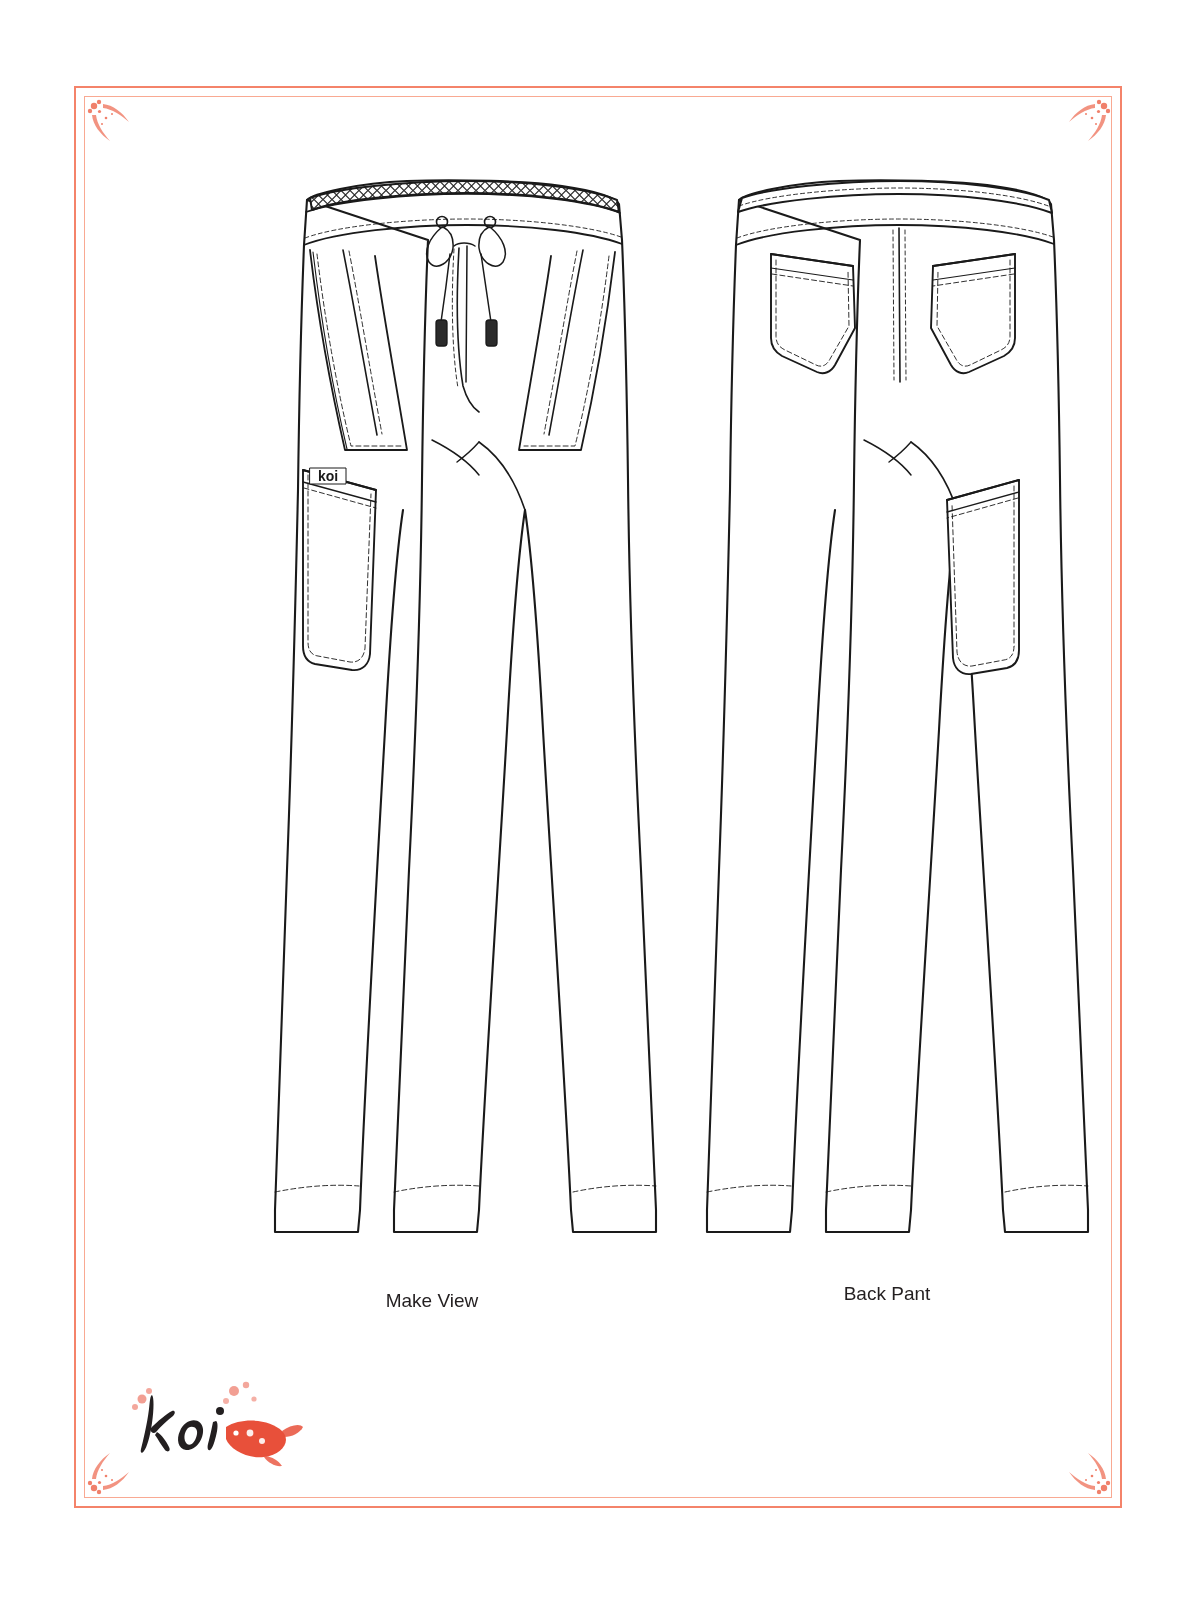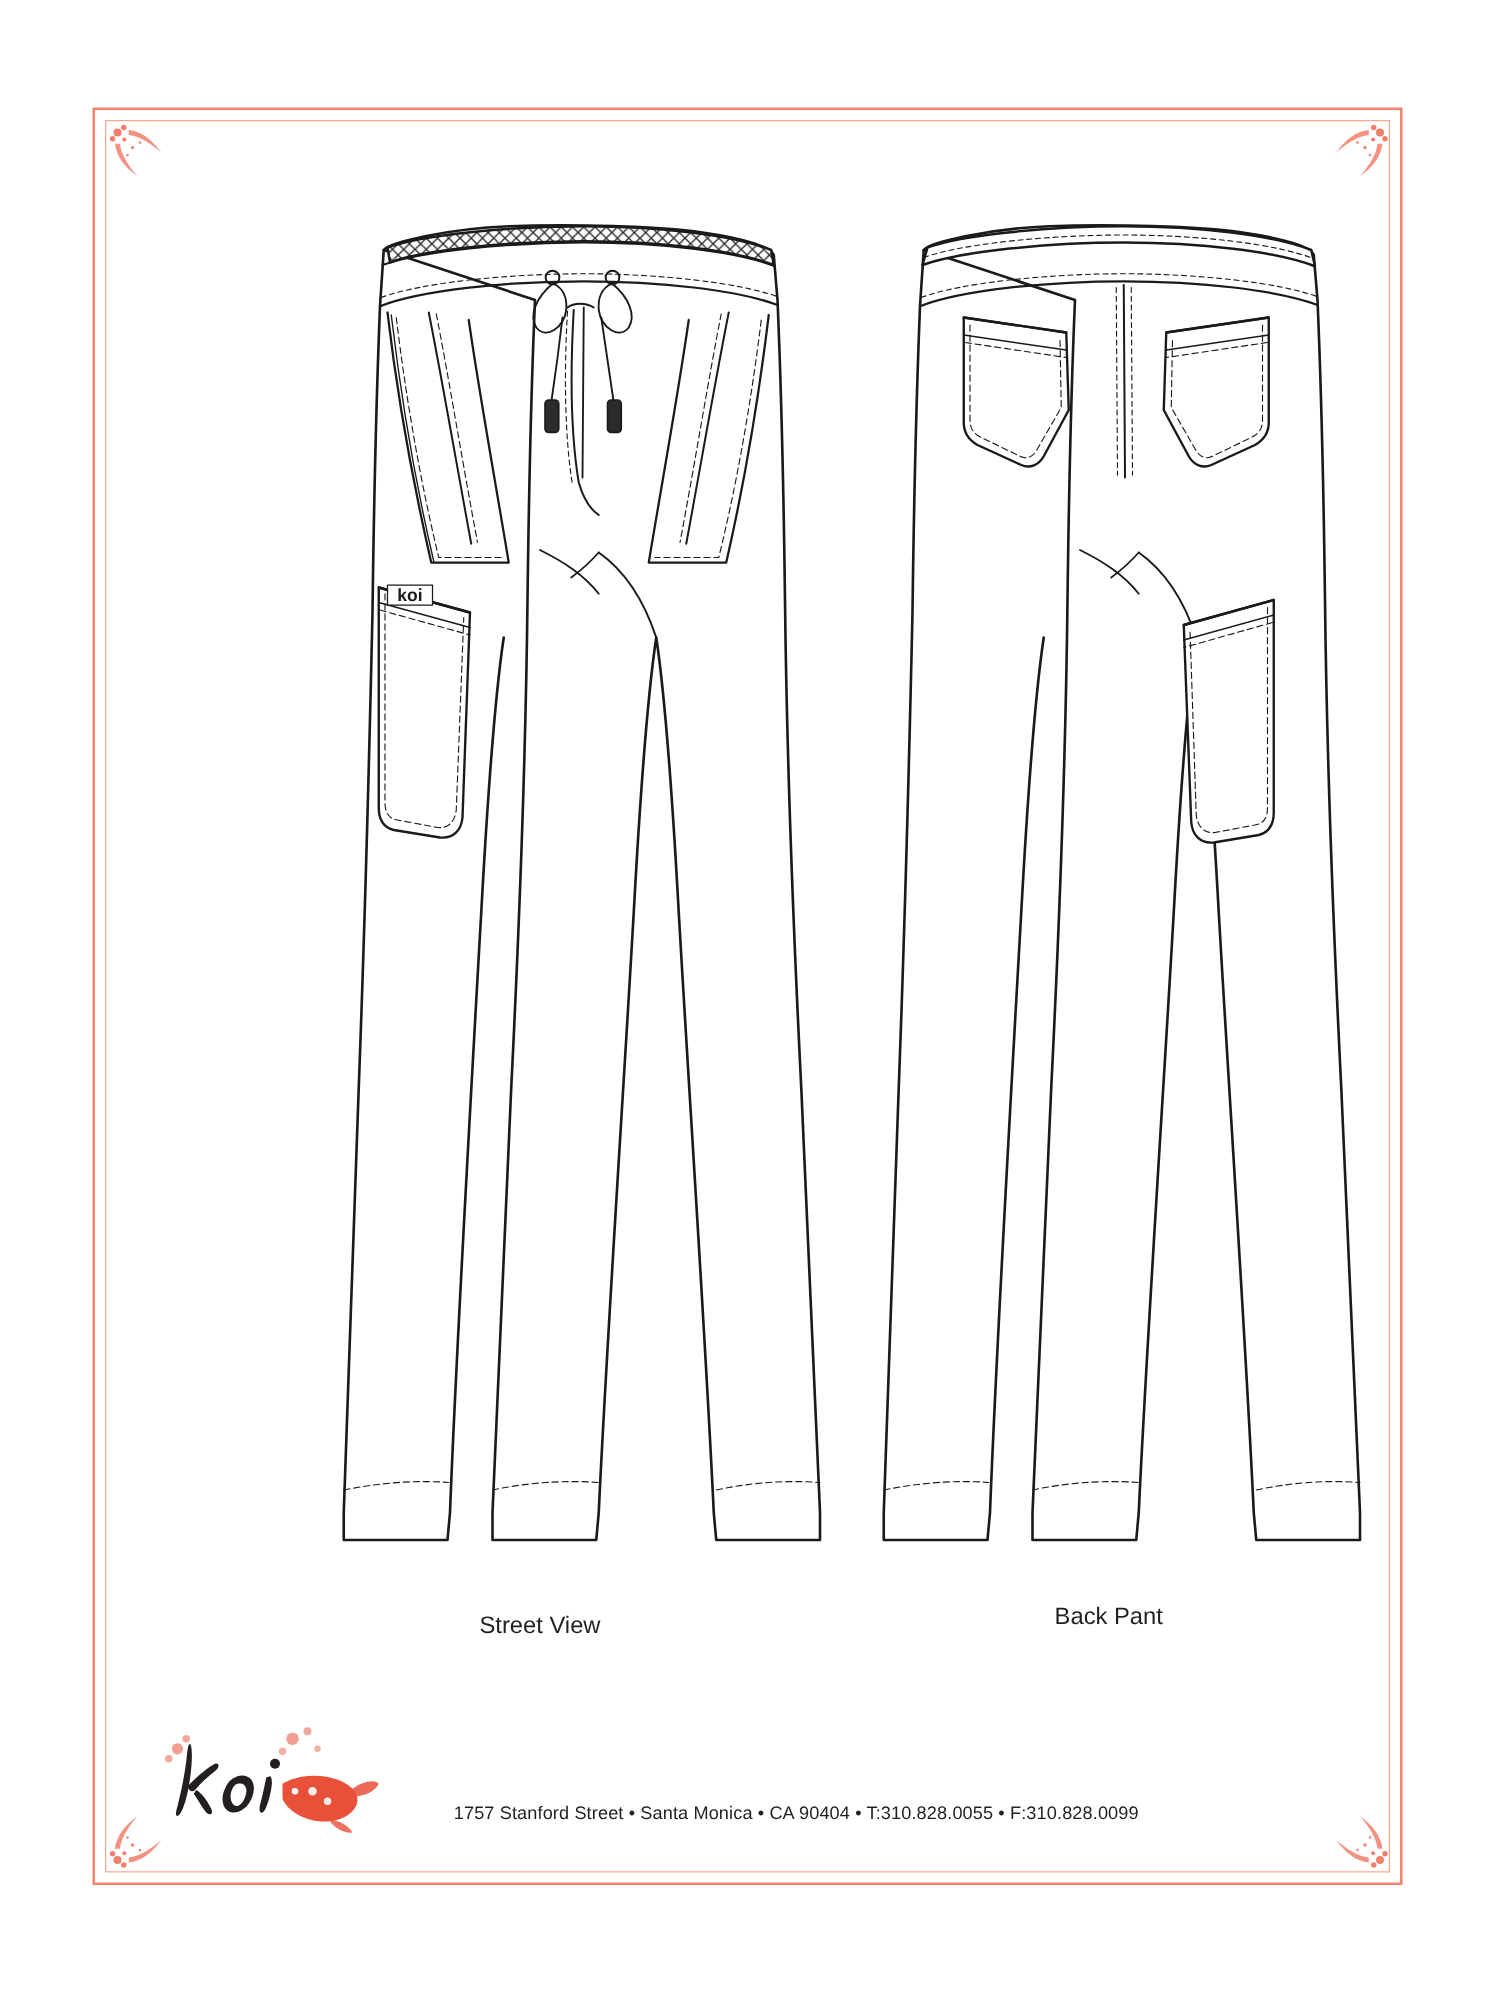--- a/index.html
+++ b/index.html
@@ -323,21 +323,21 @@
           <path d="M479 348 L408 368" stroke-width="0.9" stroke-dasharray="5 3"></path>
 
           <path d="M168 1042 C198 1036 226 1034 252 1036" stroke-width="0.9" stroke-dasharray="5 3"></path>
           <path d="M287 1042 C315 1036 345 1034 372 1036" stroke-width="0.9" stroke-dasharray="5 3"></path>
           <path d="M466 1042 C494 1036 522 1034 549 1036" stroke-width="0.9" stroke-dasharray="5 3"></path>
         </g>
       </g>
     </svg>
   </div>
 
-  <div class="view-label label-front">Street View</div>
+  <div class="view-label label-front">Make View</div>
   <div class="view-label label-back">Back Pant</div>
 
 
   <div class="koi-logo">
     <svg viewBox="0 0 175 95" width="175" height="95">
       <g fill="#e8503a">
         <circle cx="12" cy="24" r="4.5" opacity="0.55"></circle>
         <circle cx="5" cy="32" r="3" opacity="0.5"></circle>
         <circle cx="19" cy="16" r="3" opacity="0.5"></circle>
         <circle cx="104" cy="16" r="5" opacity="0.55"></circle>
@@ -359,15 +359,14 @@
         <path d="M96 52 C112 42 140 44 152 56 C162 66 152 80 134 82 C116 84 100 74 96 64 Z" fill="#e8503a"></path>
         <path d="M152 56 C160 50 170 48 173 52 C170 58 162 62 154 62 Z" fill="#e8503a" opacity="0.85"></path>
         <path d="M134 82 C138 88 146 92 152 91 C148 85 142 82 136 81 Z" fill="#e8503a" opacity="0.8"></path>
         <circle cx="106" cy="58" r="2.6" fill="#ffffff"></circle>
         <circle cx="120" cy="58" r="3.4" fill="#ffffff" opacity="0.9"></circle>
         <circle cx="132" cy="66" r="3" fill="#ffffff" opacity="0.9"></circle>
       </g>
     </svg>
   </div>
 
-  <div class="address-line">1757 Stanford Street • Santa Monica • CA 90404 • T:310.828.0055 • F:310.828.0099</div>
 
 </div>
 
 </body></html>

